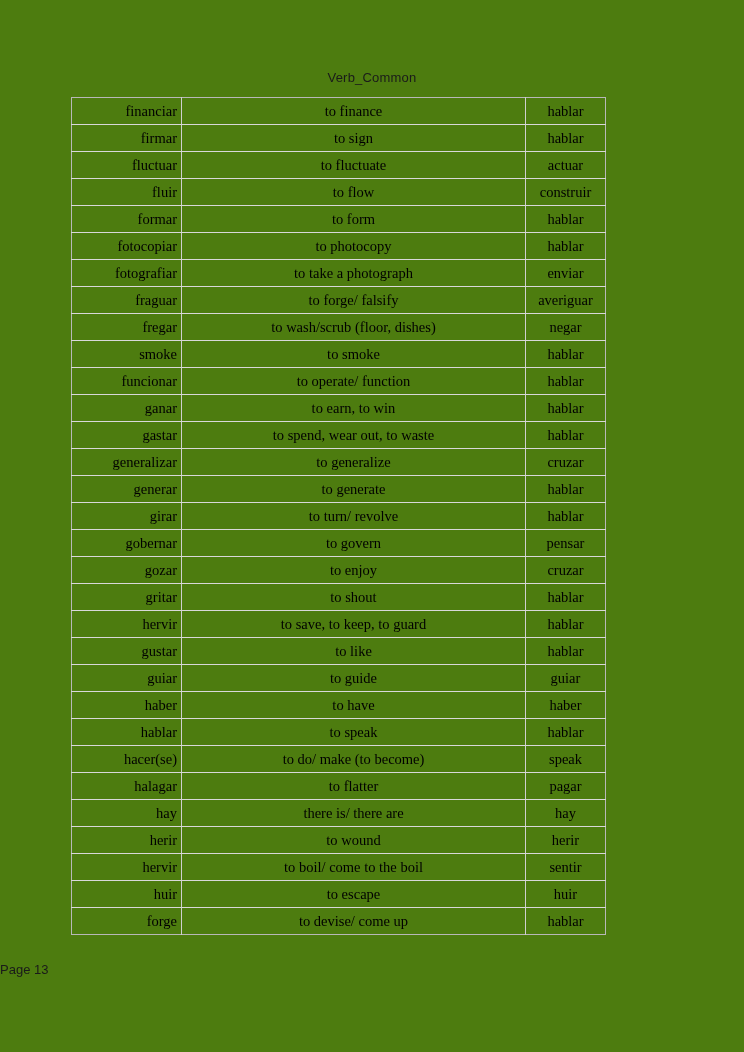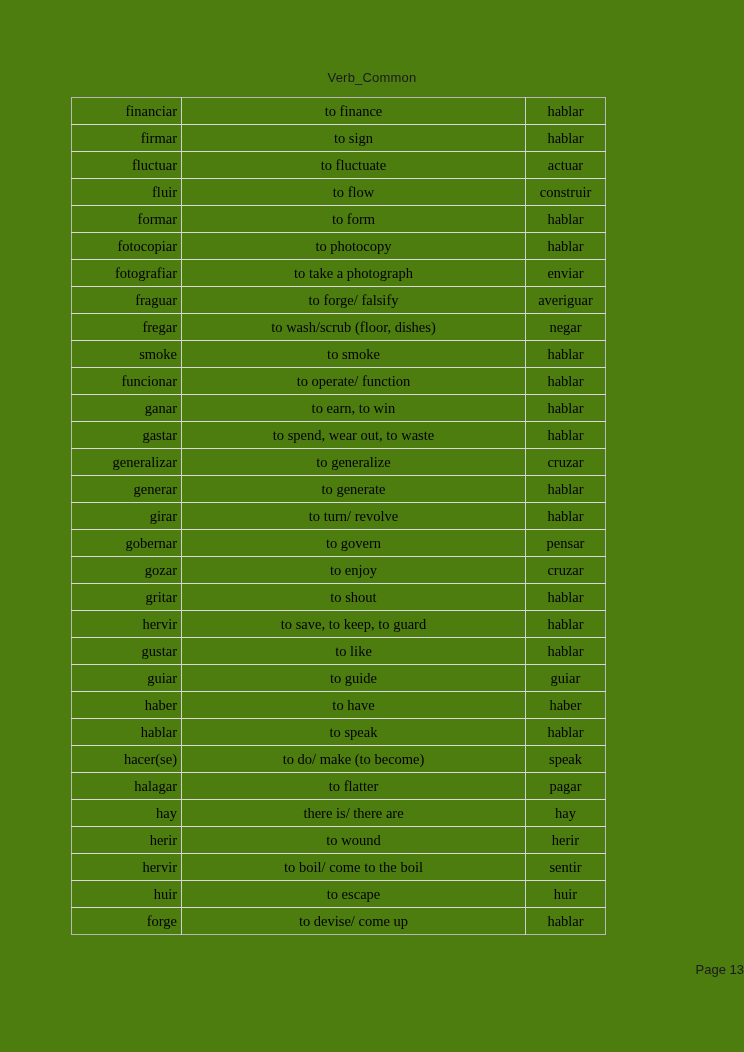--- a/index.html
+++ b/index.html
@@ -73,21 +73,21 @@
   .verb-table tr:first-child td { border-top: none; }
   .verb-table tr:last-child  td { border-bottom: none; }
   .verb-table td:first-child { border-left: none; text-align: right; }
   .verb-table td:last-child  { border-right: none; }
 
   .page-footer {
     position: absolute;
     left: 0;
     top: 962px;
     width: 744px;
-    text-align: right;
+    text-align: left;
     font-family: "Liberation Sans", sans-serif;
     font-size: 13px;
     line-height: 16px;
     color: #1a1a1a;
   }
 </style>
 </head>
 <body>
 
 <div class="page">

